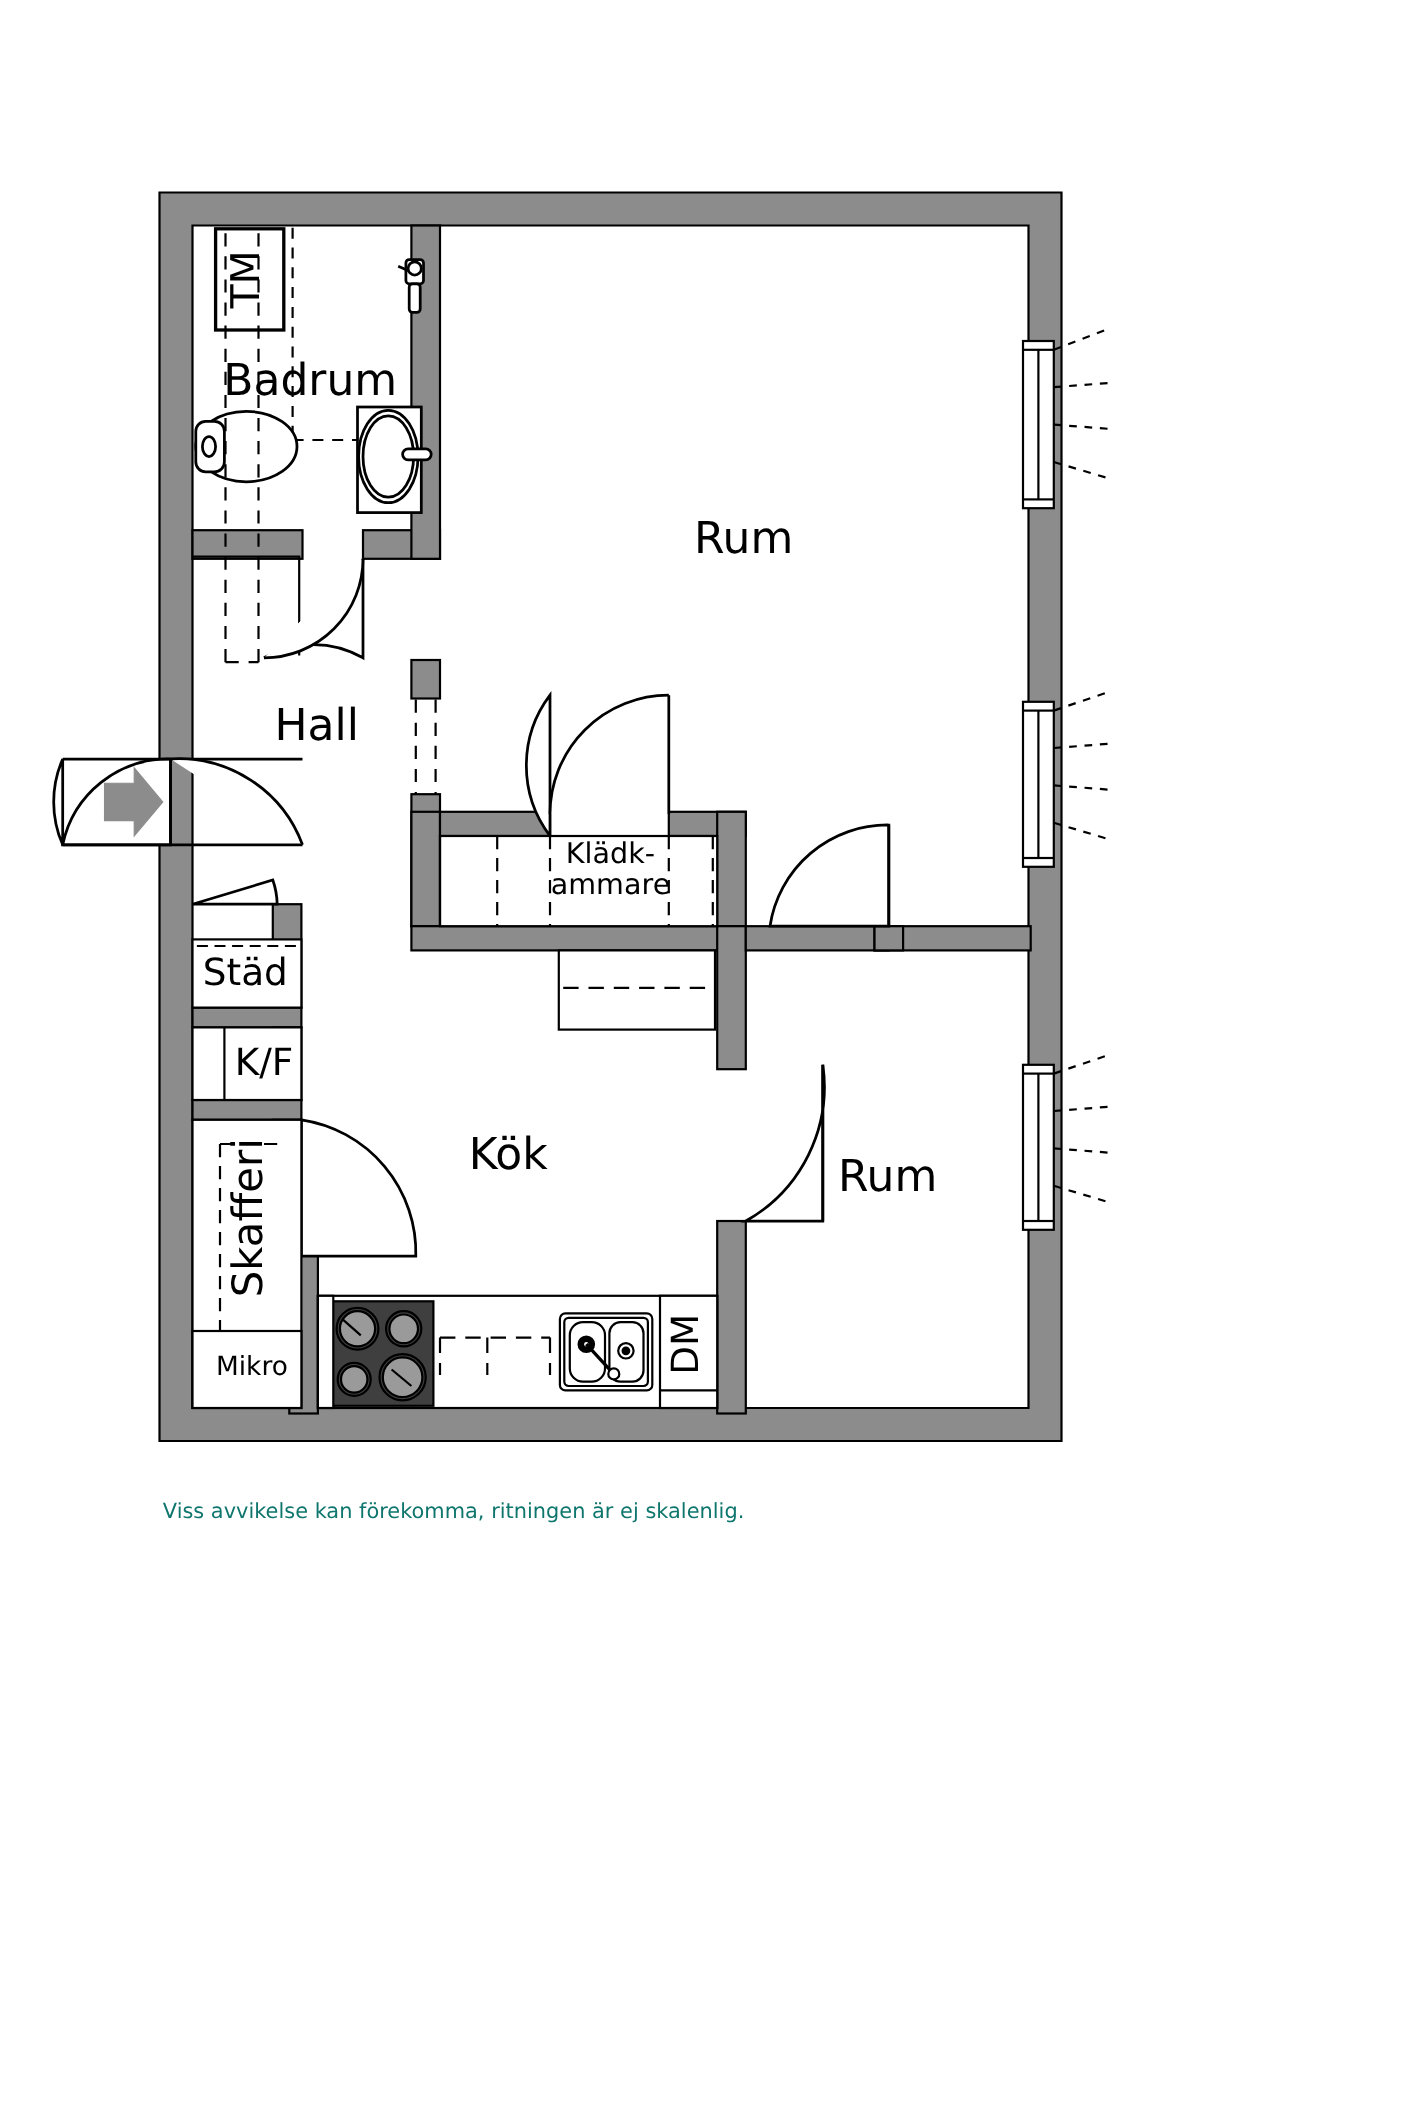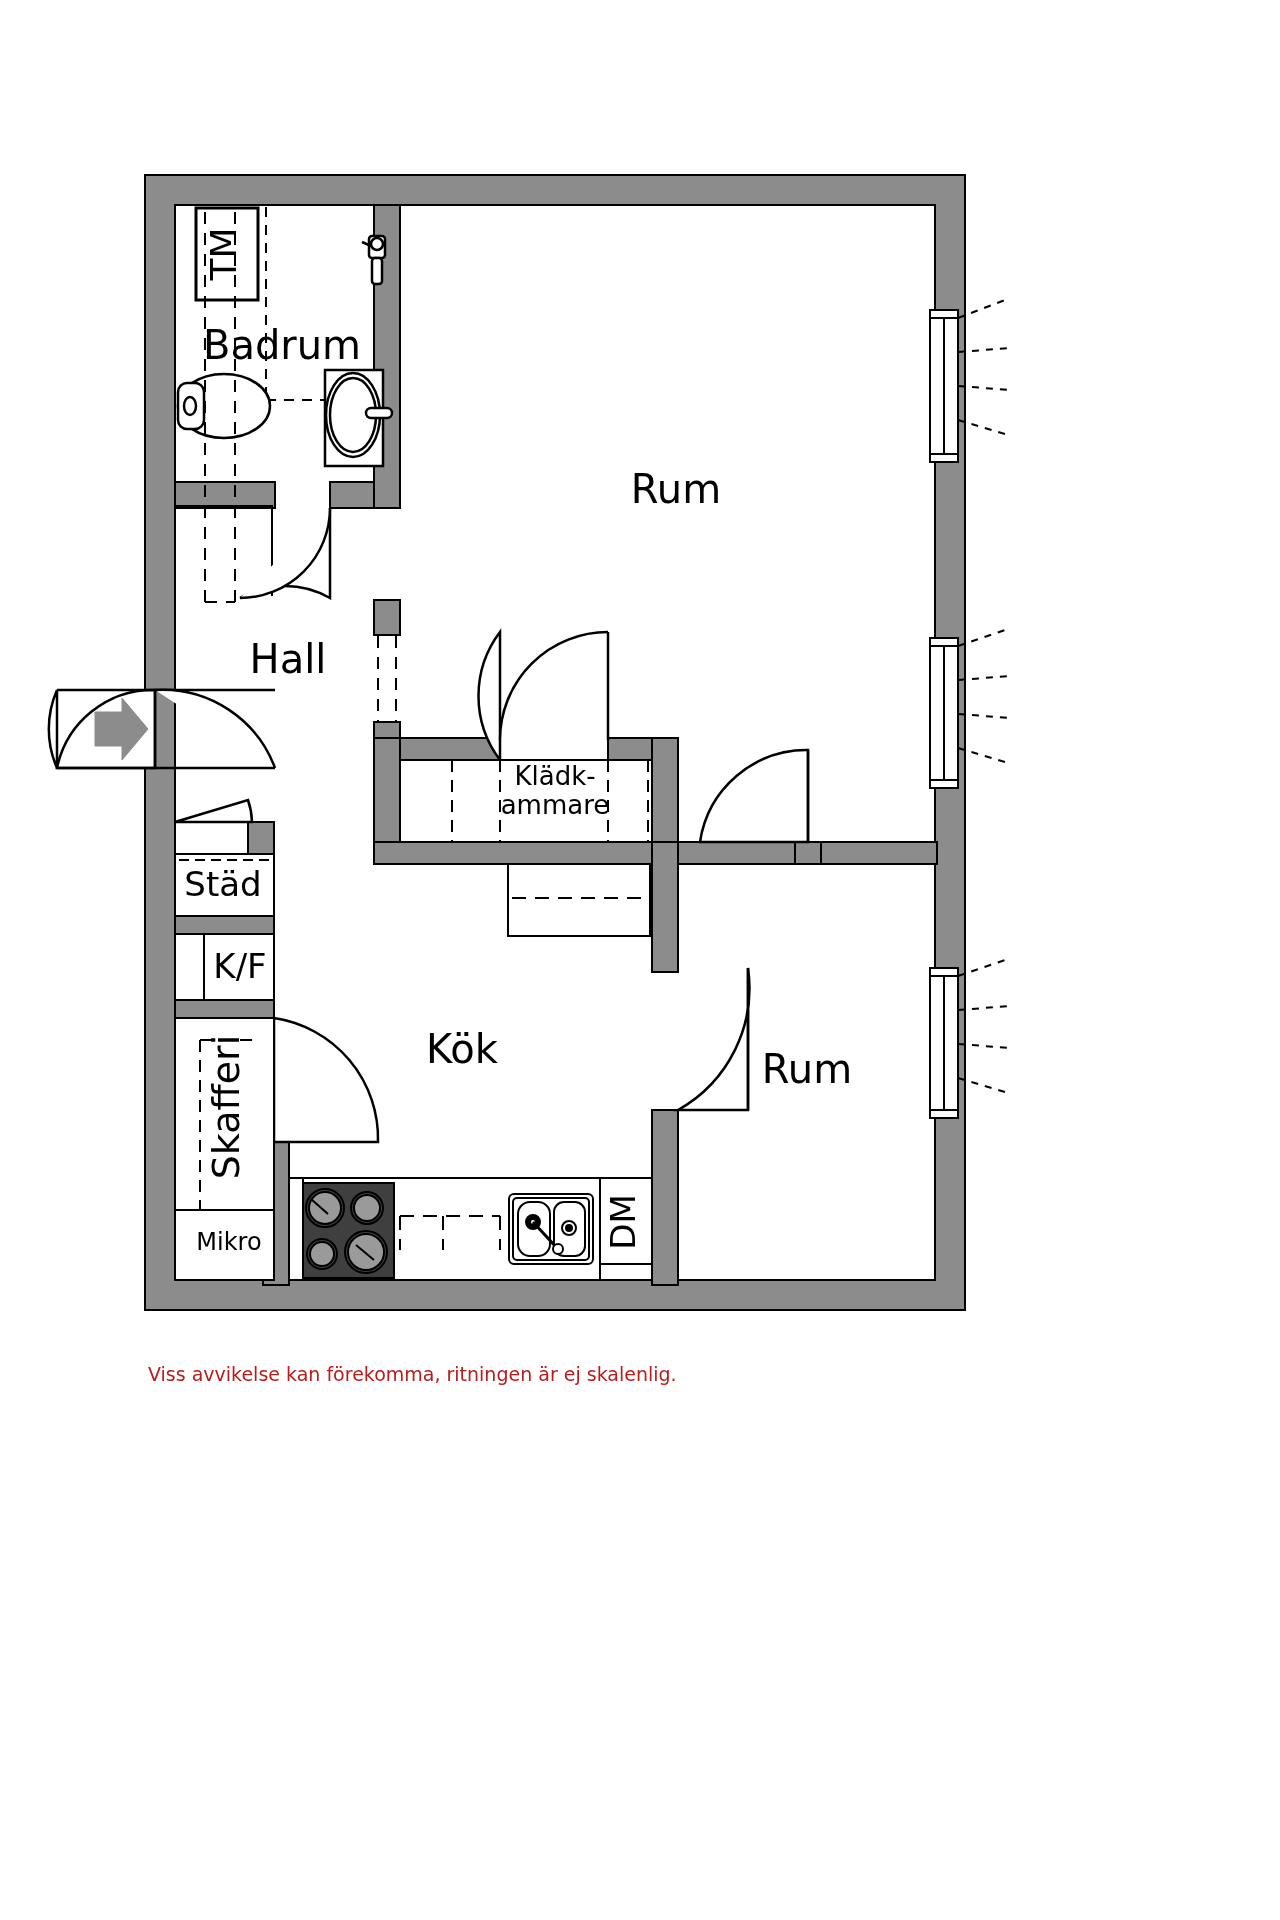--- a/index.html
+++ b/index.html
@@ -1,20 +1,20 @@
 <!DOCTYPE html>
 <html><head>
 <meta charset="utf-8">
 <style>
   html,body{margin:0;padding:0;background:#ffffff;}
   body{width:1280px;height:1920px;font-family:"DejaVu Sans",sans-serif;overflow:hidden;}
   #plan-wrap{position:relative;width:1280px;height:1920px;}
   svg{display:block;}
   .rm-label{font-family:"DejaVu Sans",sans-serif;fill:#000;text-anchor:middle;dominant-baseline:middle;}
-  .disclaimer{position:absolute;left:148px;top:1363px;font-size:19px;color:#b91c1c;font-family:"DejaVu Sans",sans-serif;white-space:nowrap;}
+  .disclaimer{position:absolute;left:148px;top:1363px;font-size:19px;color:#0f766e;font-family:"DejaVu Sans",sans-serif;white-space:nowrap;}
 </style>
 </head>
 <body>
 
 <div id="plan-wrap">
 
   <svg id="plan" width="1280" height="1920" viewBox="0 0 1280 1920">
 
     <g>
 

